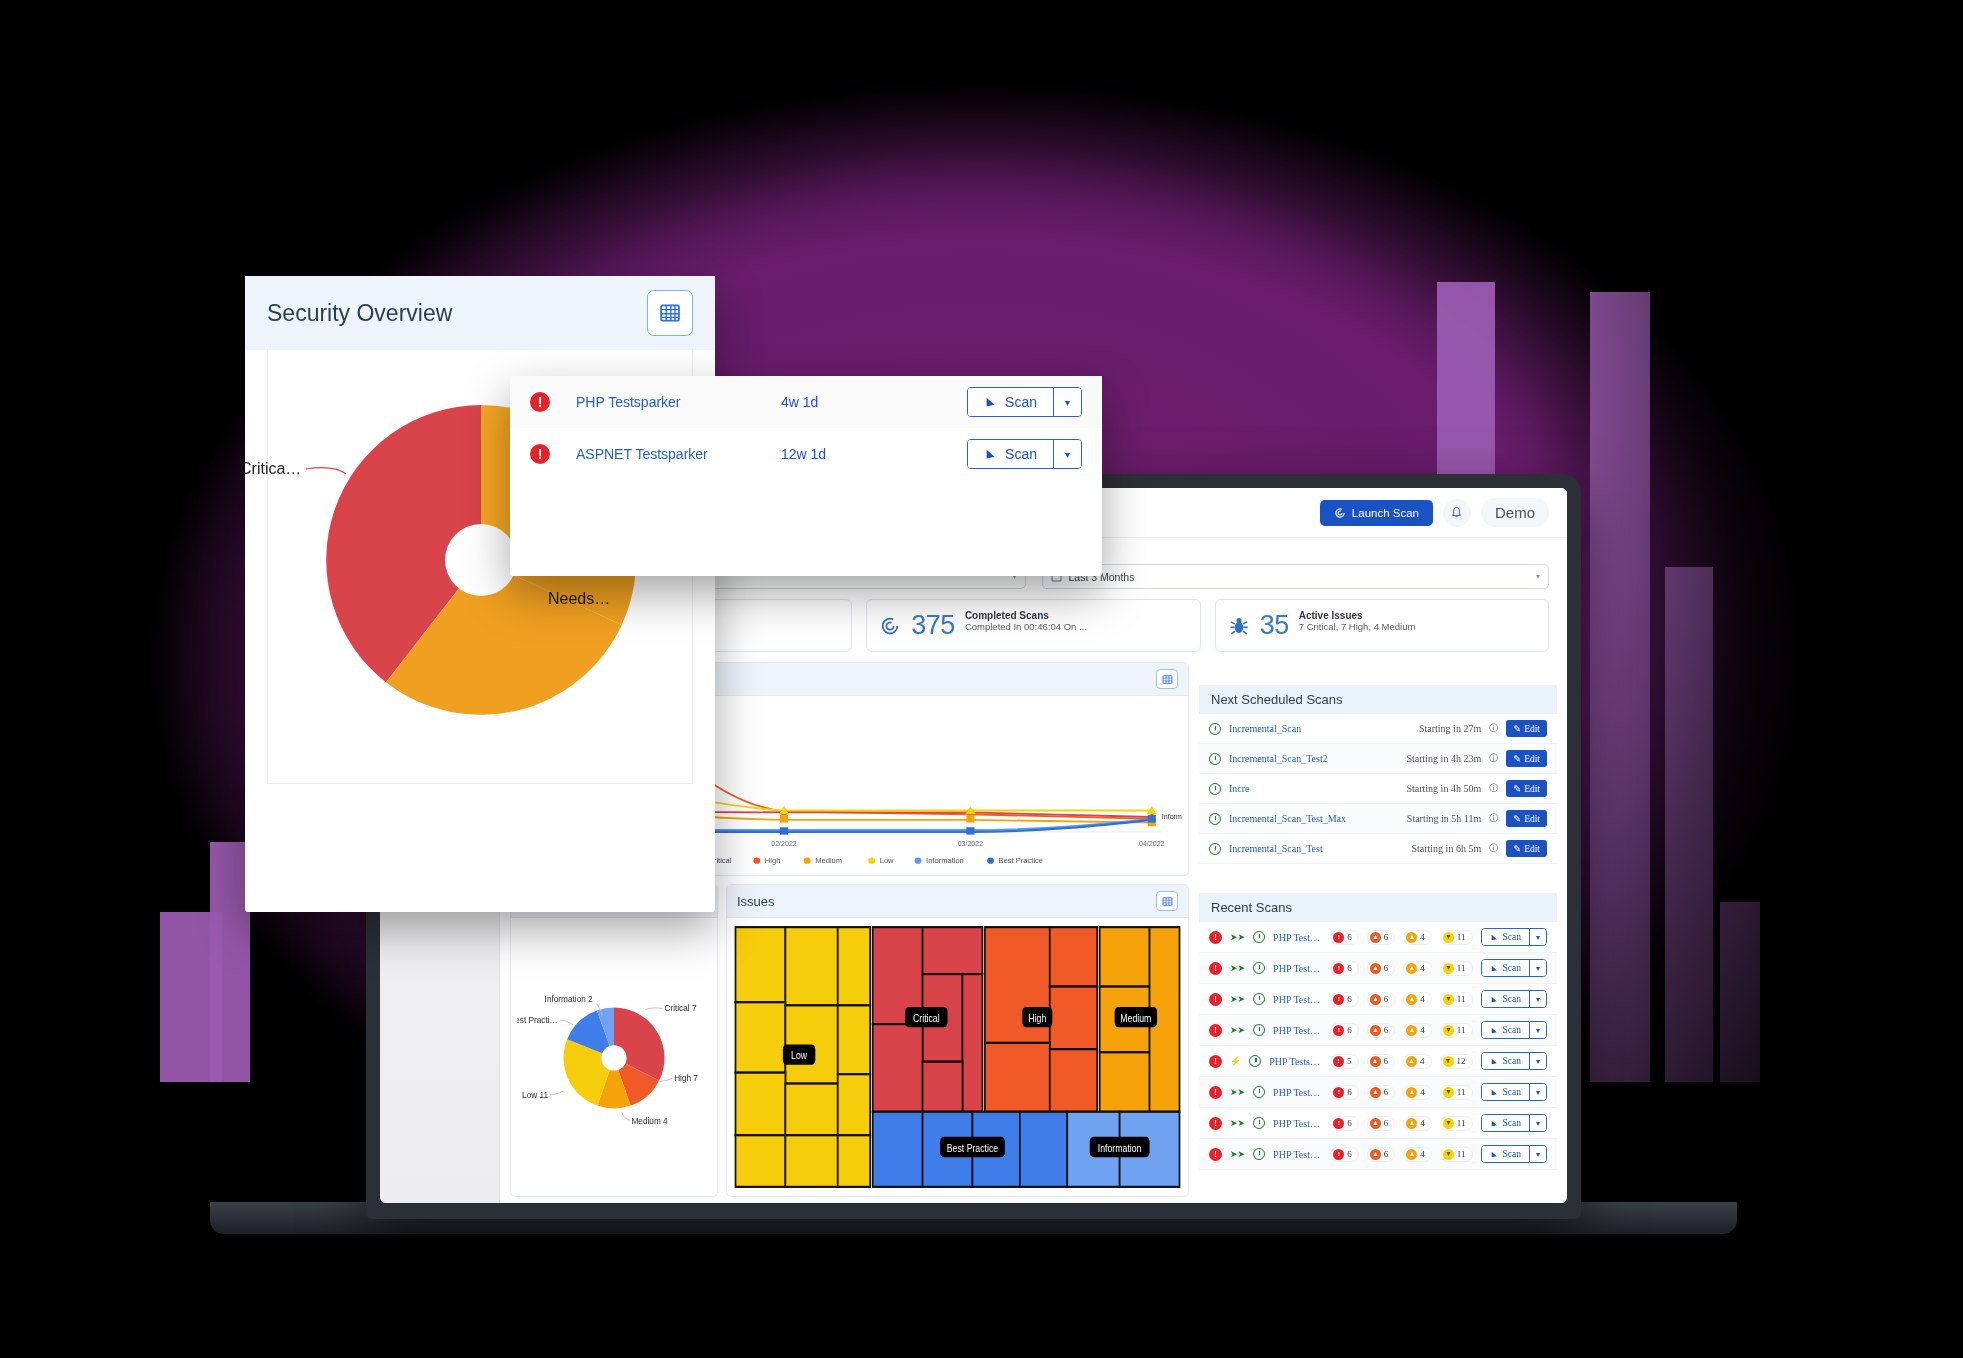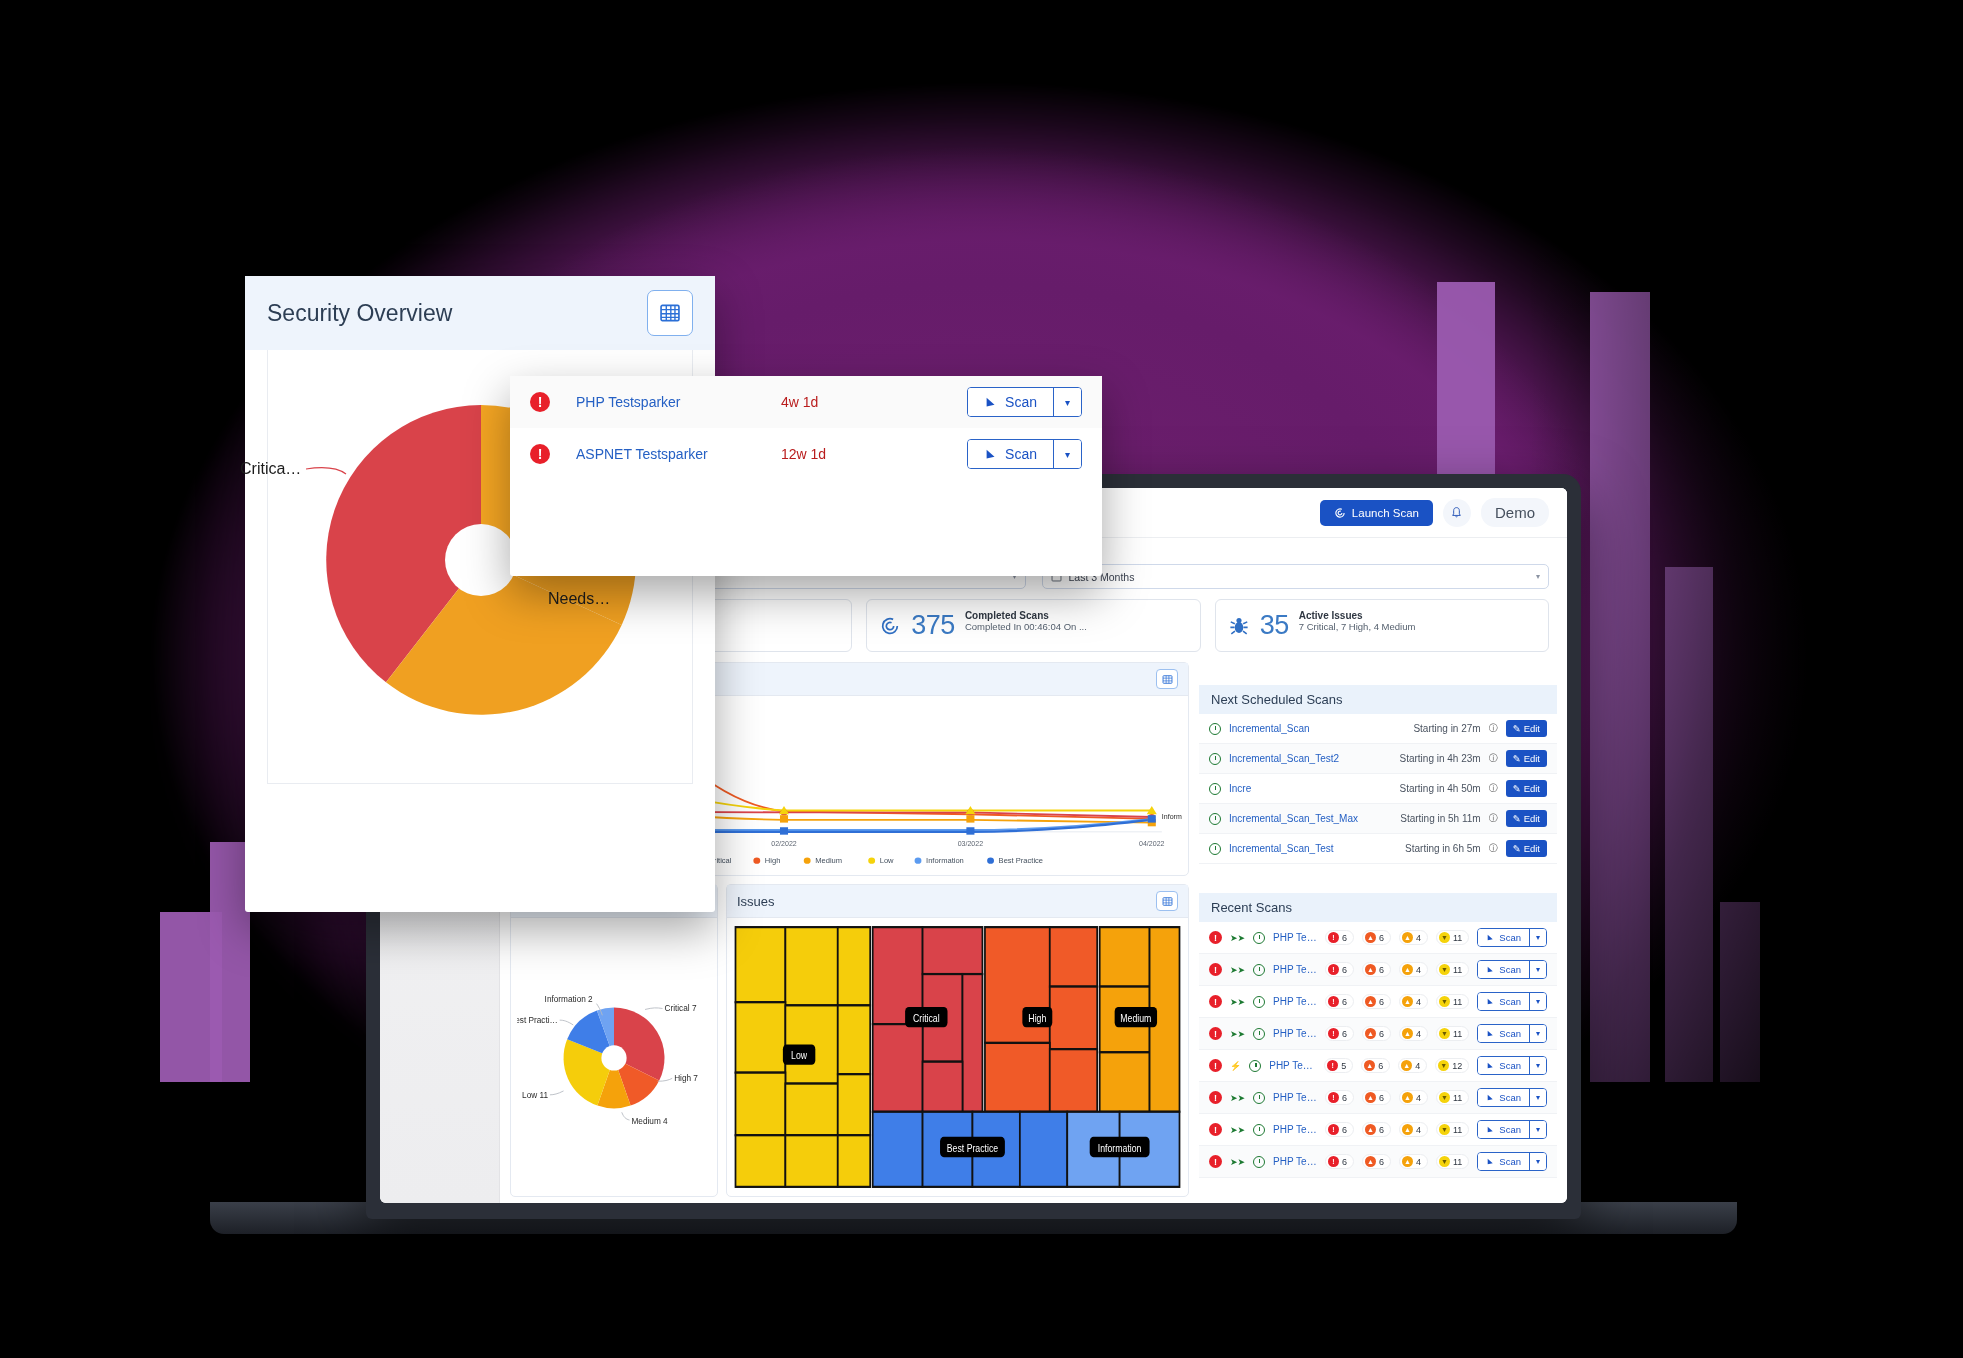--- a/index.html
+++ b/index.html
@@ -110,21 +110,21 @@
   .card { border:1px solid #e4e9f1; border-radius:5px; background:#fff; display:flex; flex-direction:column; min-height:0; }
   .card-head {
     background:#eef4fc; padding:6px 10px; display:flex; align-items:center; justify-content:space-between;
     font-size:13px; color:#2d3e54; border-bottom:1px solid #e4e9f1;
   }
   .grid-btn { width:22px;height:20px;border:1px solid #9cc0f0;border-radius:4px;background:#fff;display:flex;align-items:center;justify-content:center;color:#2b6fd6;font-size:11px; }
   .card-body { flex:1; padding:6px; min-height:0; position:relative; }
 
   
   .panel-head { background:#eaf2fb; padding:7px 12px; font-size:13px; color:#2c3e55;margin-top:23px; }
-  .rowlist { background:#fff; }
+  .rowlist { background:#fff;font-family:Liberation Serif, serif; }
   .rrow { display:flex; align-items:center; gap:8px; padding:6px 10px; font-size:10px; border-bottom:1px solid #f0f2f5; }
   .rrow.alt { background:#fafbfc; }
   .rrow .nm { color:#2560c4; flex:1; white-space:nowrap; overflow:hidden; text-overflow:ellipsis; }
   .rrow .when { color:#4a5360; white-space:nowrap; }
   .btn-edit { background:#1a52c4; color:#fff; border-radius:3px; font-size:9.5px; padding:3px 7px; display:flex; align-items:center; gap:3px; }
   .clock { width:12px;height:12px;border:1.6px solid #1f7a34;border-radius:50%;position:relative;flex:0 0 12px; }
   .clock:after { content:""; position:absolute; left:5px; top:2px; width:1.4px; height:4px; background:#1f7a34; }
 
   .scan-btn-group { display:flex; border:1px solid #2a63c8; border-radius:4px; overflow:hidden; }
   .scan-btn { background:#fff; color:#1a52c4; font-size:9.5px; padding:3px 8px; display:flex; align-items:center; gap:4px; }
@@ -145,21 +145,21 @@
   #card-websites { left:510px; top:376px; width:592px; height:200px; }
 
   .f-head { background:#eef4fc; padding:14px 22px; display:flex; align-items:center; justify-content:space-between; }
   .f-title { font-size:23px; color:#2d3e54; }
   .f-gridbtn { width:46px;height:46px;border:1px solid #80b0ee;border-radius:7px;background:#fff;display:flex;align-items:center;justify-content:center;color:#2b6fd6;font-size:22px; }
 
   .w-row { display:flex; align-items:center; padding:11px 20px; font-size:14px; }
   .w-row.alt { background:#fafafa; }
   .w-bang { width:20px;height:20px;border-radius:50%;background:#e8202a;color:#fff;font-size:14px;font-weight:bold;display:flex;align-items:center;justify-content:center;margin-right:26px; }
   .w-name { color:#2560c4; width:205px; }
-  .w-time { color:#b91c1c; flex:1; }
+  .w-time { color:#1d4ed8; flex:1; }
   .w-scan { display:flex; border:1px solid #2a63c8; border-radius:4px; overflow:hidden; }
   .w-scan .b { background:#fff;color:#1a52c4;font-size:14px;padding:6px 16px;display:flex;align-items:center;gap:7px; }
   .w-scan .c { background:#fff;color:#1a52c4;border-left:1px solid #2a63c8;padding:6px 11px;display:flex;align-items:center;font-size:10px; }
 
   .donut-label { position:absolute; font-size:16px; color:#1c1c1c; }
 
   svg { display:block; }
   .tick { font-size:7px; fill:#5c6470; }
   .lgd { font-size:7.5px; fill:#44505e; }
   .anno { font-size:7px; fill:#2b2b2b; }

